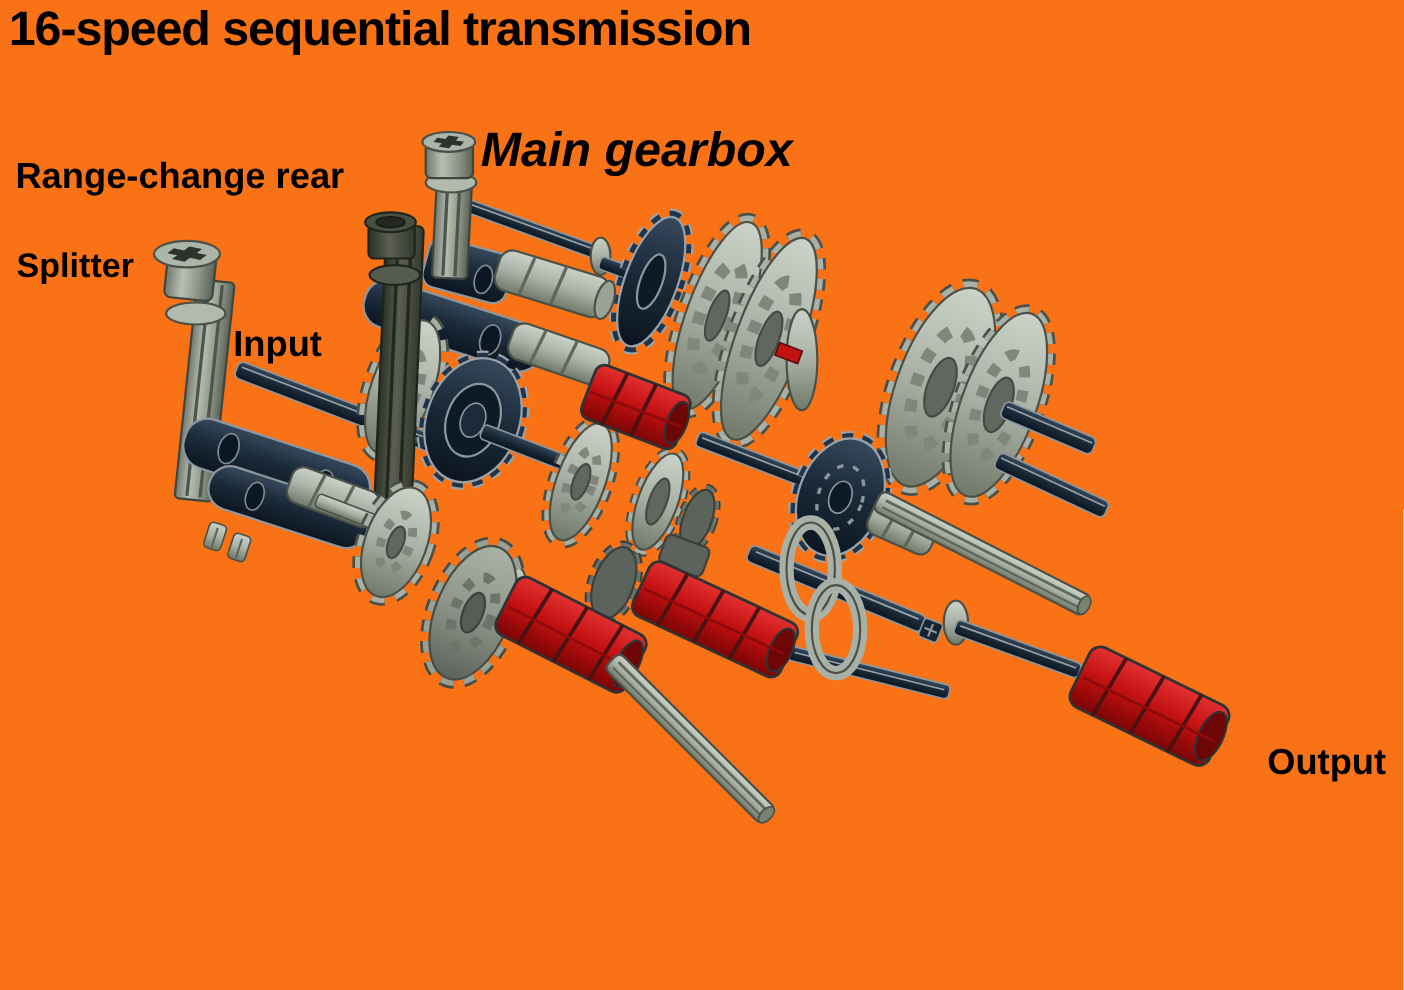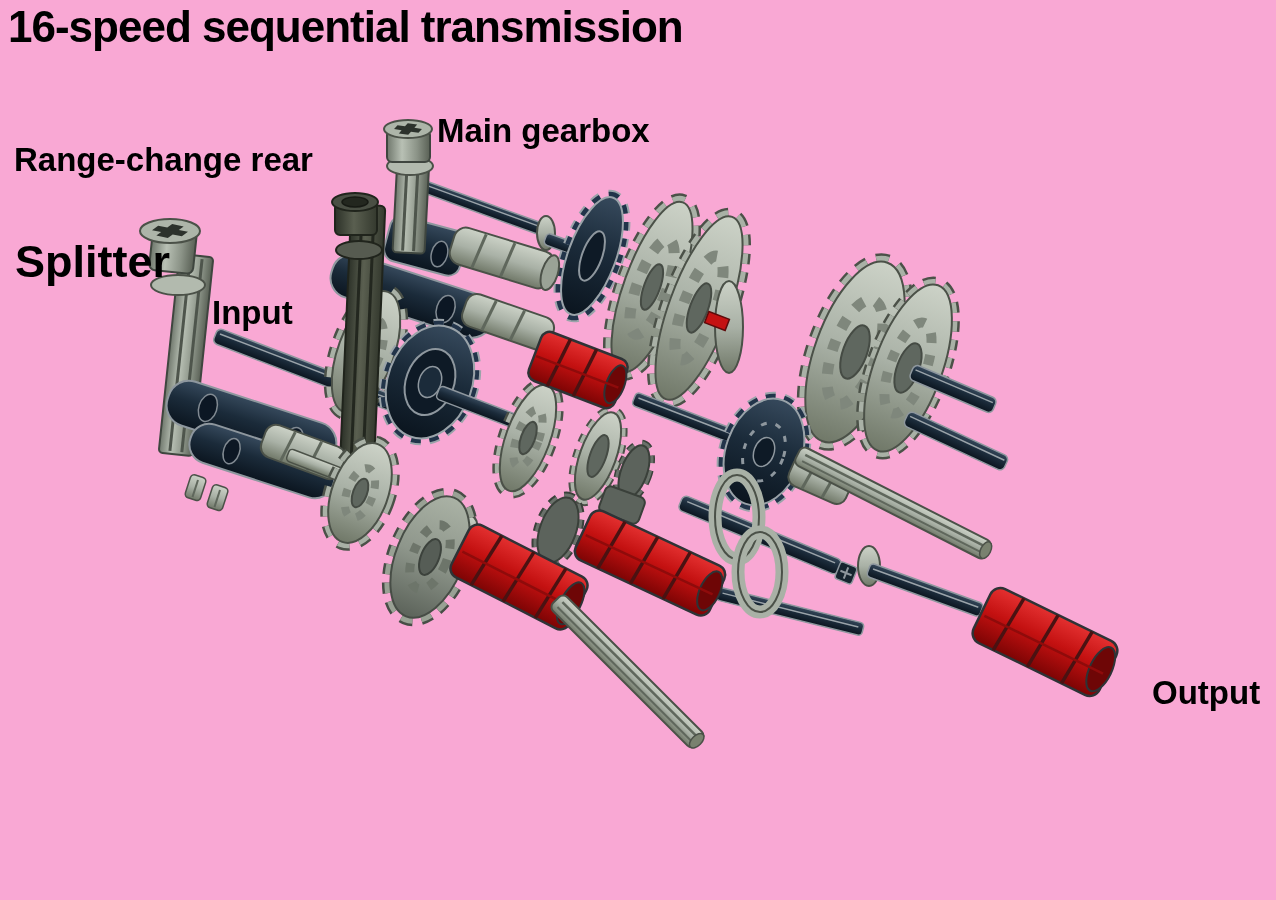--- a/index.html
+++ b/index.html
@@ -1,24 +1,24 @@
 <!DOCTYPE html>
 <html><head>
 <meta charset="utf-8">
 <style>
   html,body{margin:0;padding:0;background:#ffffff;}
-  #stage{position:relative;width:1276px;height:900px;background:#f9a8d4;overflow:hidden;
+  #stage{position:relative;width:1276px;height:900px;background:#f97316;overflow:hidden;
          font-family:"Liberation Sans", sans-serif;}
   .lbl{position:absolute;color:#000;font-weight:bold;white-space:nowrap;
        font-family:"Liberation Sans", sans-serif;}
   #title{left:8px;top:2px;font-size:44px;letter-spacing:-1px;}
   #subtitle{left:10px;top:62px;font-size:33px;letter-spacing:-0.5px;}
-  #lbl-main-gearbox{left:437px;top:112px;font-size:33px;}
+  #lbl-main-gearbox{left:437px;top:112px;font-size:44px;font-style:italic;}
   #lbl-range{left:14px;top:141px;font-size:33px;}
-  #lbl-splitter{left:15px;top:236px;font-size:45px;}
+  #lbl-splitter{left:15px;top:224px;font-size:31px;}
   #lbl-input{left:212px;top:294px;font-size:33px;}
   #lbl-output{left:1152px;top:674px;font-size:33px;}
   svg{position:absolute;left:0;top:0;}
 </style>
 </head>
 <body>
 
 <div id="stage">
 
 <svg width="1276" height="900" viewBox="0 0 1276 900">

